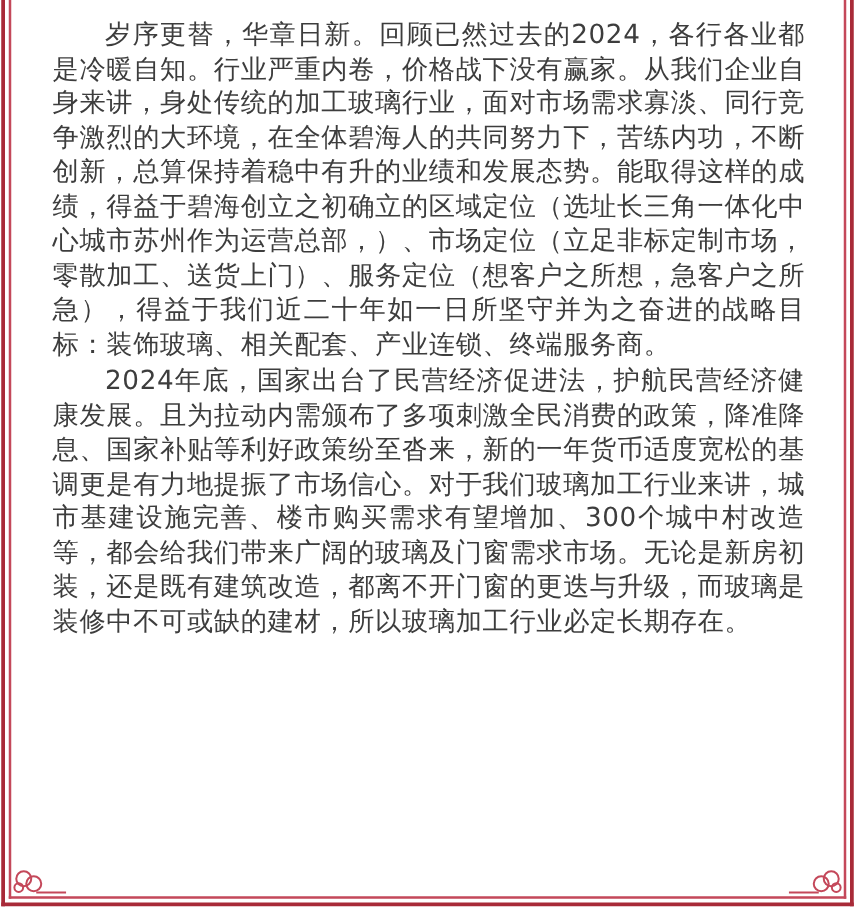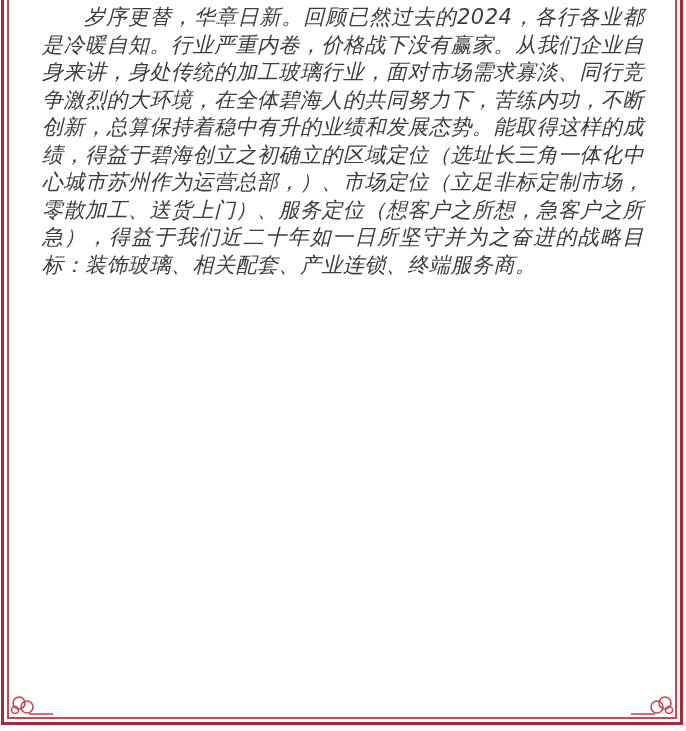--- a/index.html
+++ b/index.html
@@ -23,23 +23,22 @@
     padding:0 3px 3px 3px;
   }
   .frame-inner{
     position:relative;
     width:100%;height:100%;
     border:2px solid var(--c-inner);
     border-top:none;
   }
   .content{
     height:100%;
-    padding:4px 31px 0 33px;
+    padding:14px 31px 0 33px;
     overflow:hidden;
-    font-style:italic;
   }
   .content p{
     font-size:21px;
     line-height:27.5px;
     text-align:justify;
     text-indent:2em;
     letter-spacing:0.5px;
     margin-bottom:2px;
   }
   .knot{
@@ -53,20 +52,21 @@
 </style>
 </head>
 <body>
 
 <div class="page">
   <div class="frame-outer">
     <div class="frame-inner">
 
       <div class="content">
         <p>岁序更替，华章日新。回顾已然过去的2024，各行各业都是冷暖自知。行业严重内卷，价格战下没有赢家。从我们企业自身来讲，身处传统的加工玻璃行业，面对市场需求寡淡、同行竞争激烈的大环境，在全体碧海人的共同努力下，苦练内功，不断创新，总算保持着稳中有升的业绩和发展态势。能取得这样的成绩，得益于碧海创立之初确立的区域定位（选址长三角一体化中心城市苏州作为运营总部，）、市场定位（立足非标定制市场，零散加工、送货上门）、服务定位（想客户之所想，急客户之所急），得益于我们近二十年如一日所坚守并为之奋进的战略目标：装饰玻璃、相关配套、产业连锁、终端服务商。</p>
+        <p>2024年底，国家出台了民营经济促进法，护航民营经济健康发展。且为拉动内需颁布了多项刺激全民消费的政策，降准降息、国家补贴等利好政策纷至沓来，新的一年货币适度宽松的基调更是有力地提振了市场信心。对于我们玻璃加工行业来讲，城市基建设施完善、楼市购买需求有望增加、300个城中村改造等，都会给我们带来广阔的玻璃及门窗需求市场。无论是新房初装，还是既有建筑改造，都离不开门窗的更迭与升级，而玻璃是装修中不可或缺的建材，所以玻璃加工行业必定长期存在。</p>
 
       </div>
 
       <svg class="knot knot-left" width="46" height="26" viewBox="0 0 46 26" aria-hidden="true">
         <circle cx="12" cy="10" r="6"></circle>
         <circle cx="20" cy="14" r="6"></circle>
         <circle cx="8" cy="17" r="3.5"></circle>
         <line x1="22" y1="21" x2="46" y2="21"></line>
       </svg>
 

